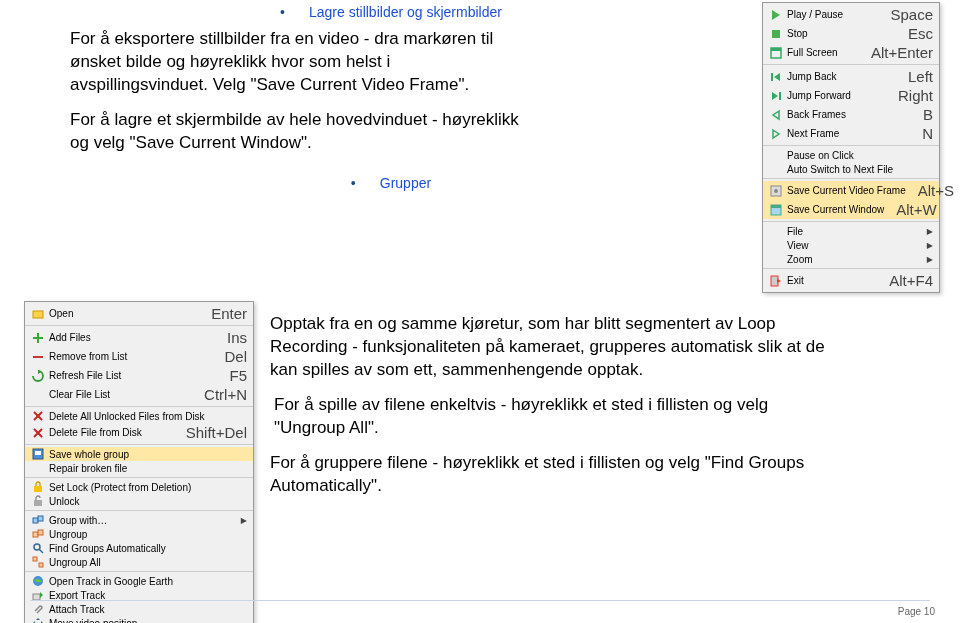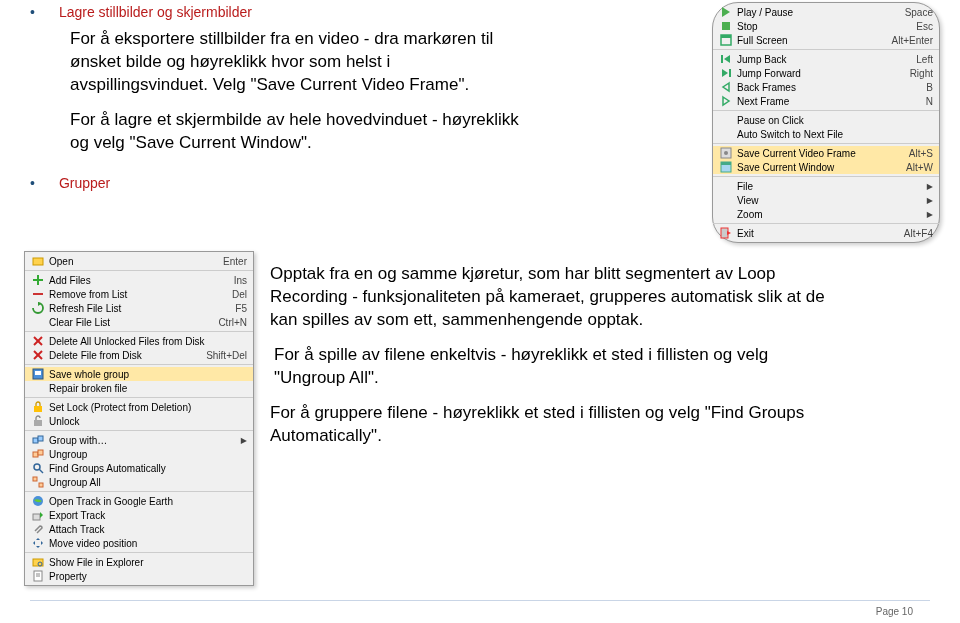--- a/index.html
+++ b/index.html
@@ -9,23 +9,24 @@
     font-family: Arial, sans-serif;
     background: #fff;
     position: relative;
     font-size: 13px;
     color: #000;
   }
   .content-wrap {
     padding: 4px 30px 0 30px;
   }
   .bullet-heading {
-    color: #b91c1c;
+    color: #1d4ed8;
     font-size: 14px;
     margin-bottom: 8px;
+    text-align: center;
   }
   .bullet-heading::before {
     content: "•";
     color: #1F4E79;
     margin-right: 24px;
     font-size: 14px;
   }
   .body-text {
     color: #000;
     font-size: 17px;
@@ -62,28 +63,27 @@
   }
   .mi-icon {
     width: 14px;
     height: 12px;
     flex-shrink: 0;
     display: flex;
     align-items: center;
     justify-content: center;
   }
   .mi-label { flex: 1; }
-  .mi-key { color: #444; font-size: 10px; margin-left: 8px; }
+  .mi-key { color: #444; font-size: 15px; margin-left: 8px; }
   .mi-arrow { color: #444; font-size: 8px; margin-left: 8px; }
   .menu-right {
-    width: 228px;
+    width: 178px;
     flex-shrink: 0;
     margin-right: -10px;
     margin-top: -2px;
-    border-radius: 26px;
   }
   .menu-left {
     width: 230px;
     flex-shrink: 0;
     margin-left: -6px;
   }
   .bottom-row {
     display: flex;
     gap: 16px;
     margin-top: 8px;
@@ -93,21 +93,21 @@
   .footer-line {
     position: absolute;
     bottom: 22px;
     left: 30px;
     right: 30px;
     border-top: 1px solid #C9D5E6;
   }
   .page-num {
     position: absolute;
     bottom: 6px;
-    right: 47px;
+    right: 25px;
     font-size: 10px;
     color: #666;
   }
   svg { display: block; }
 </style>
 </head>
 <body>
 
 <div class="content-wrap">
   <div class="top-row">

